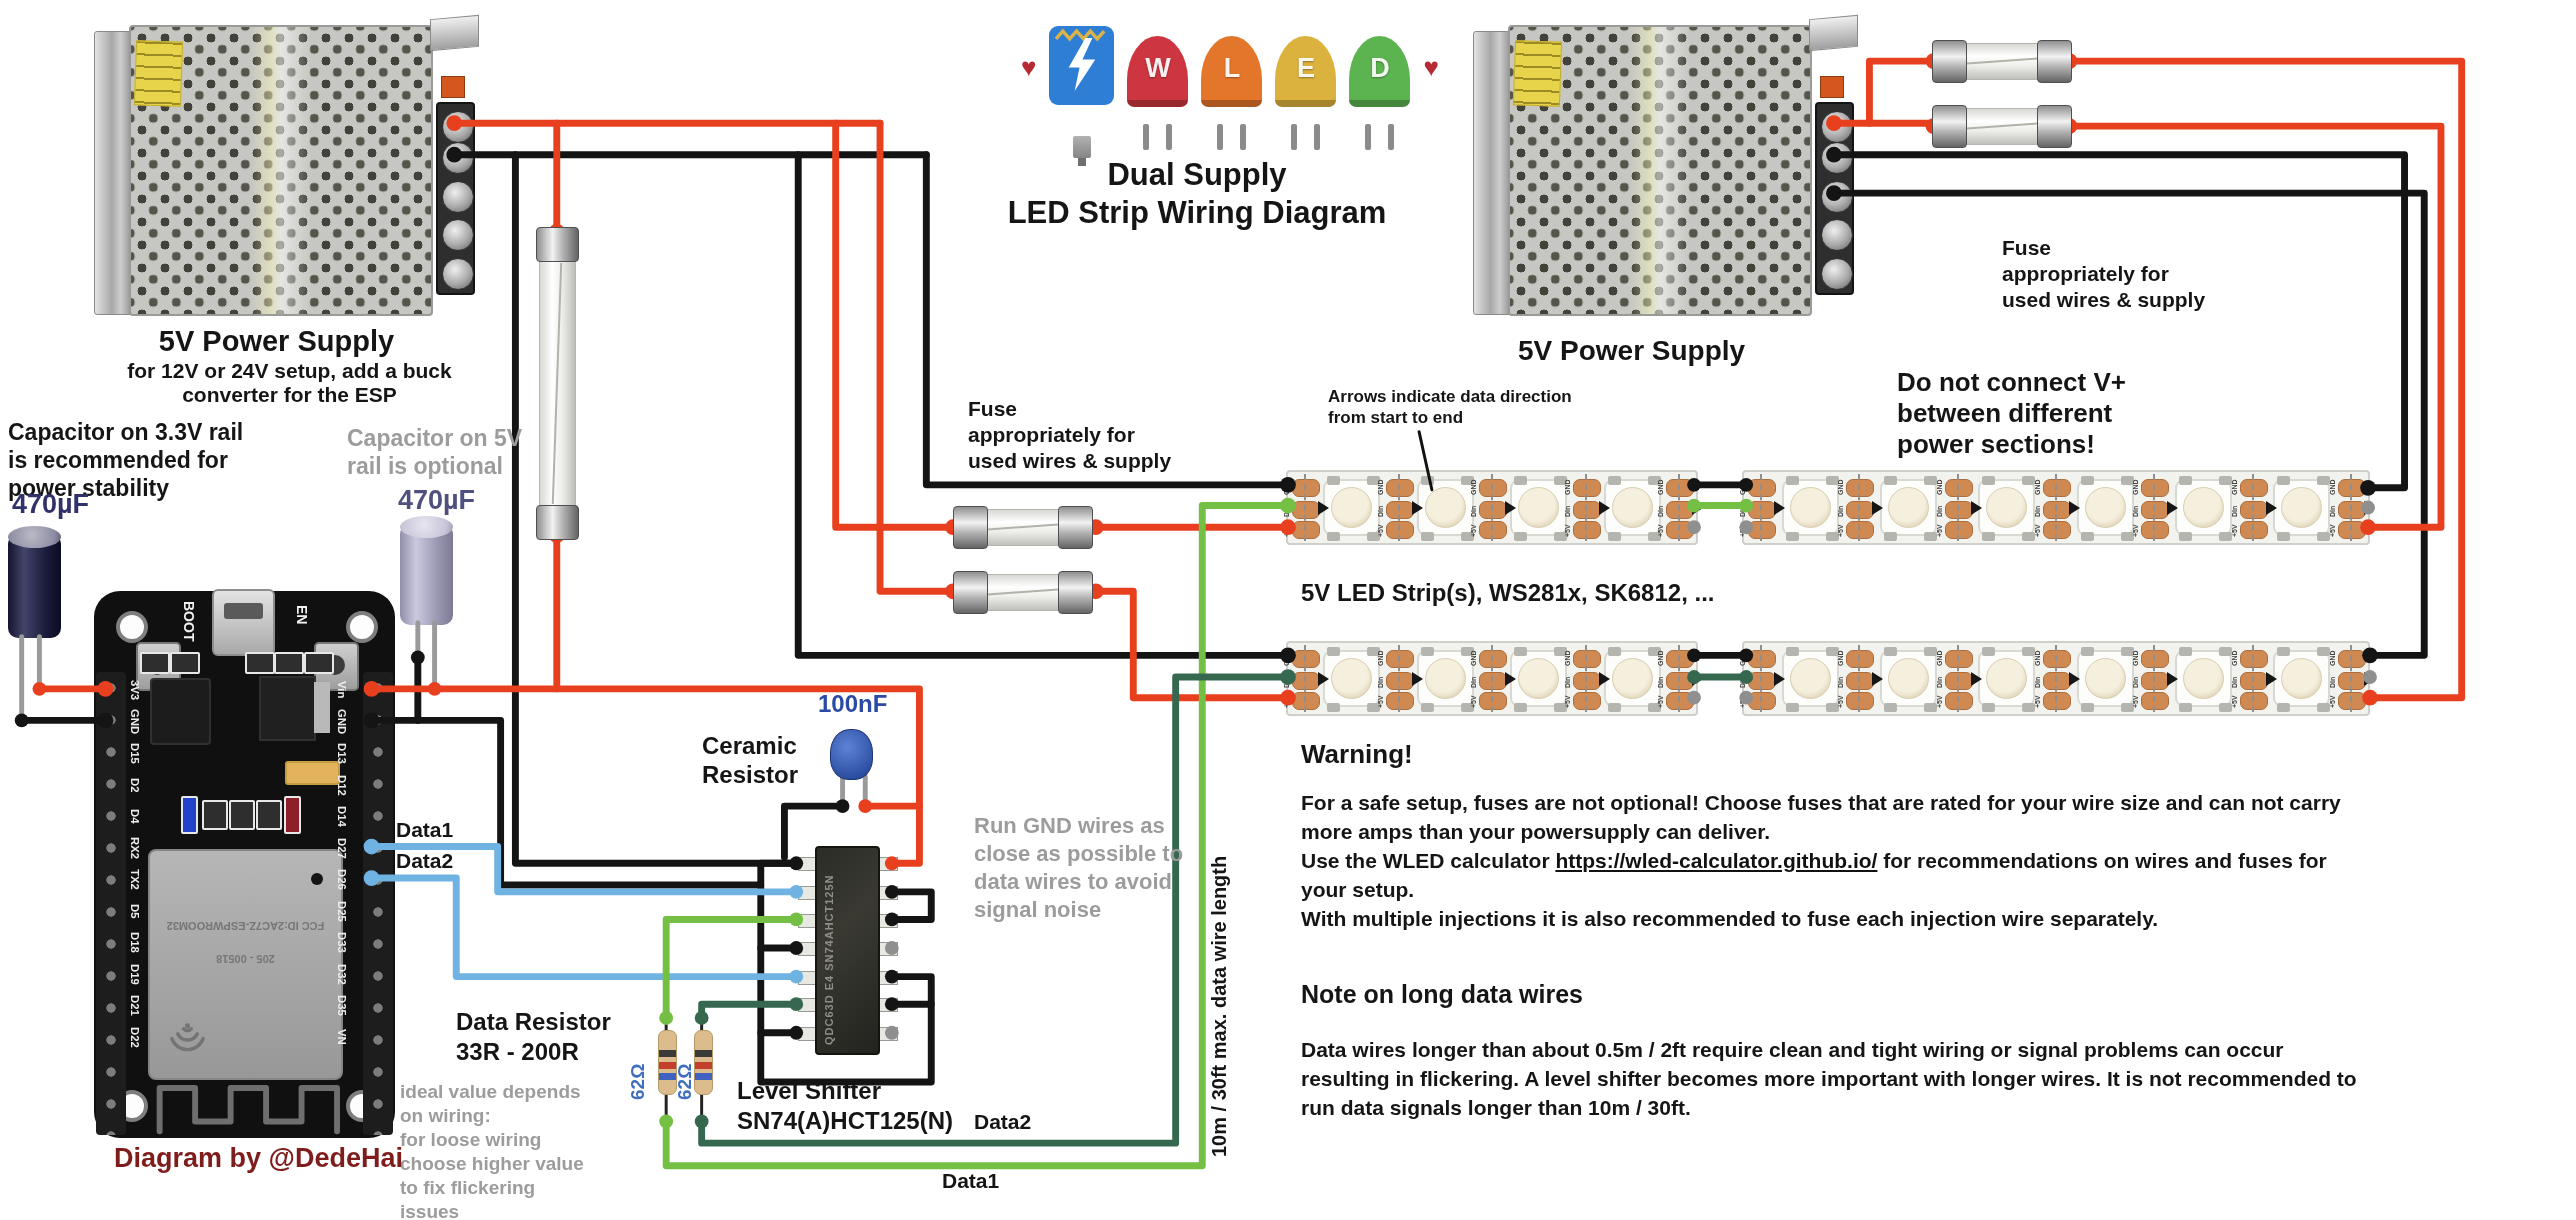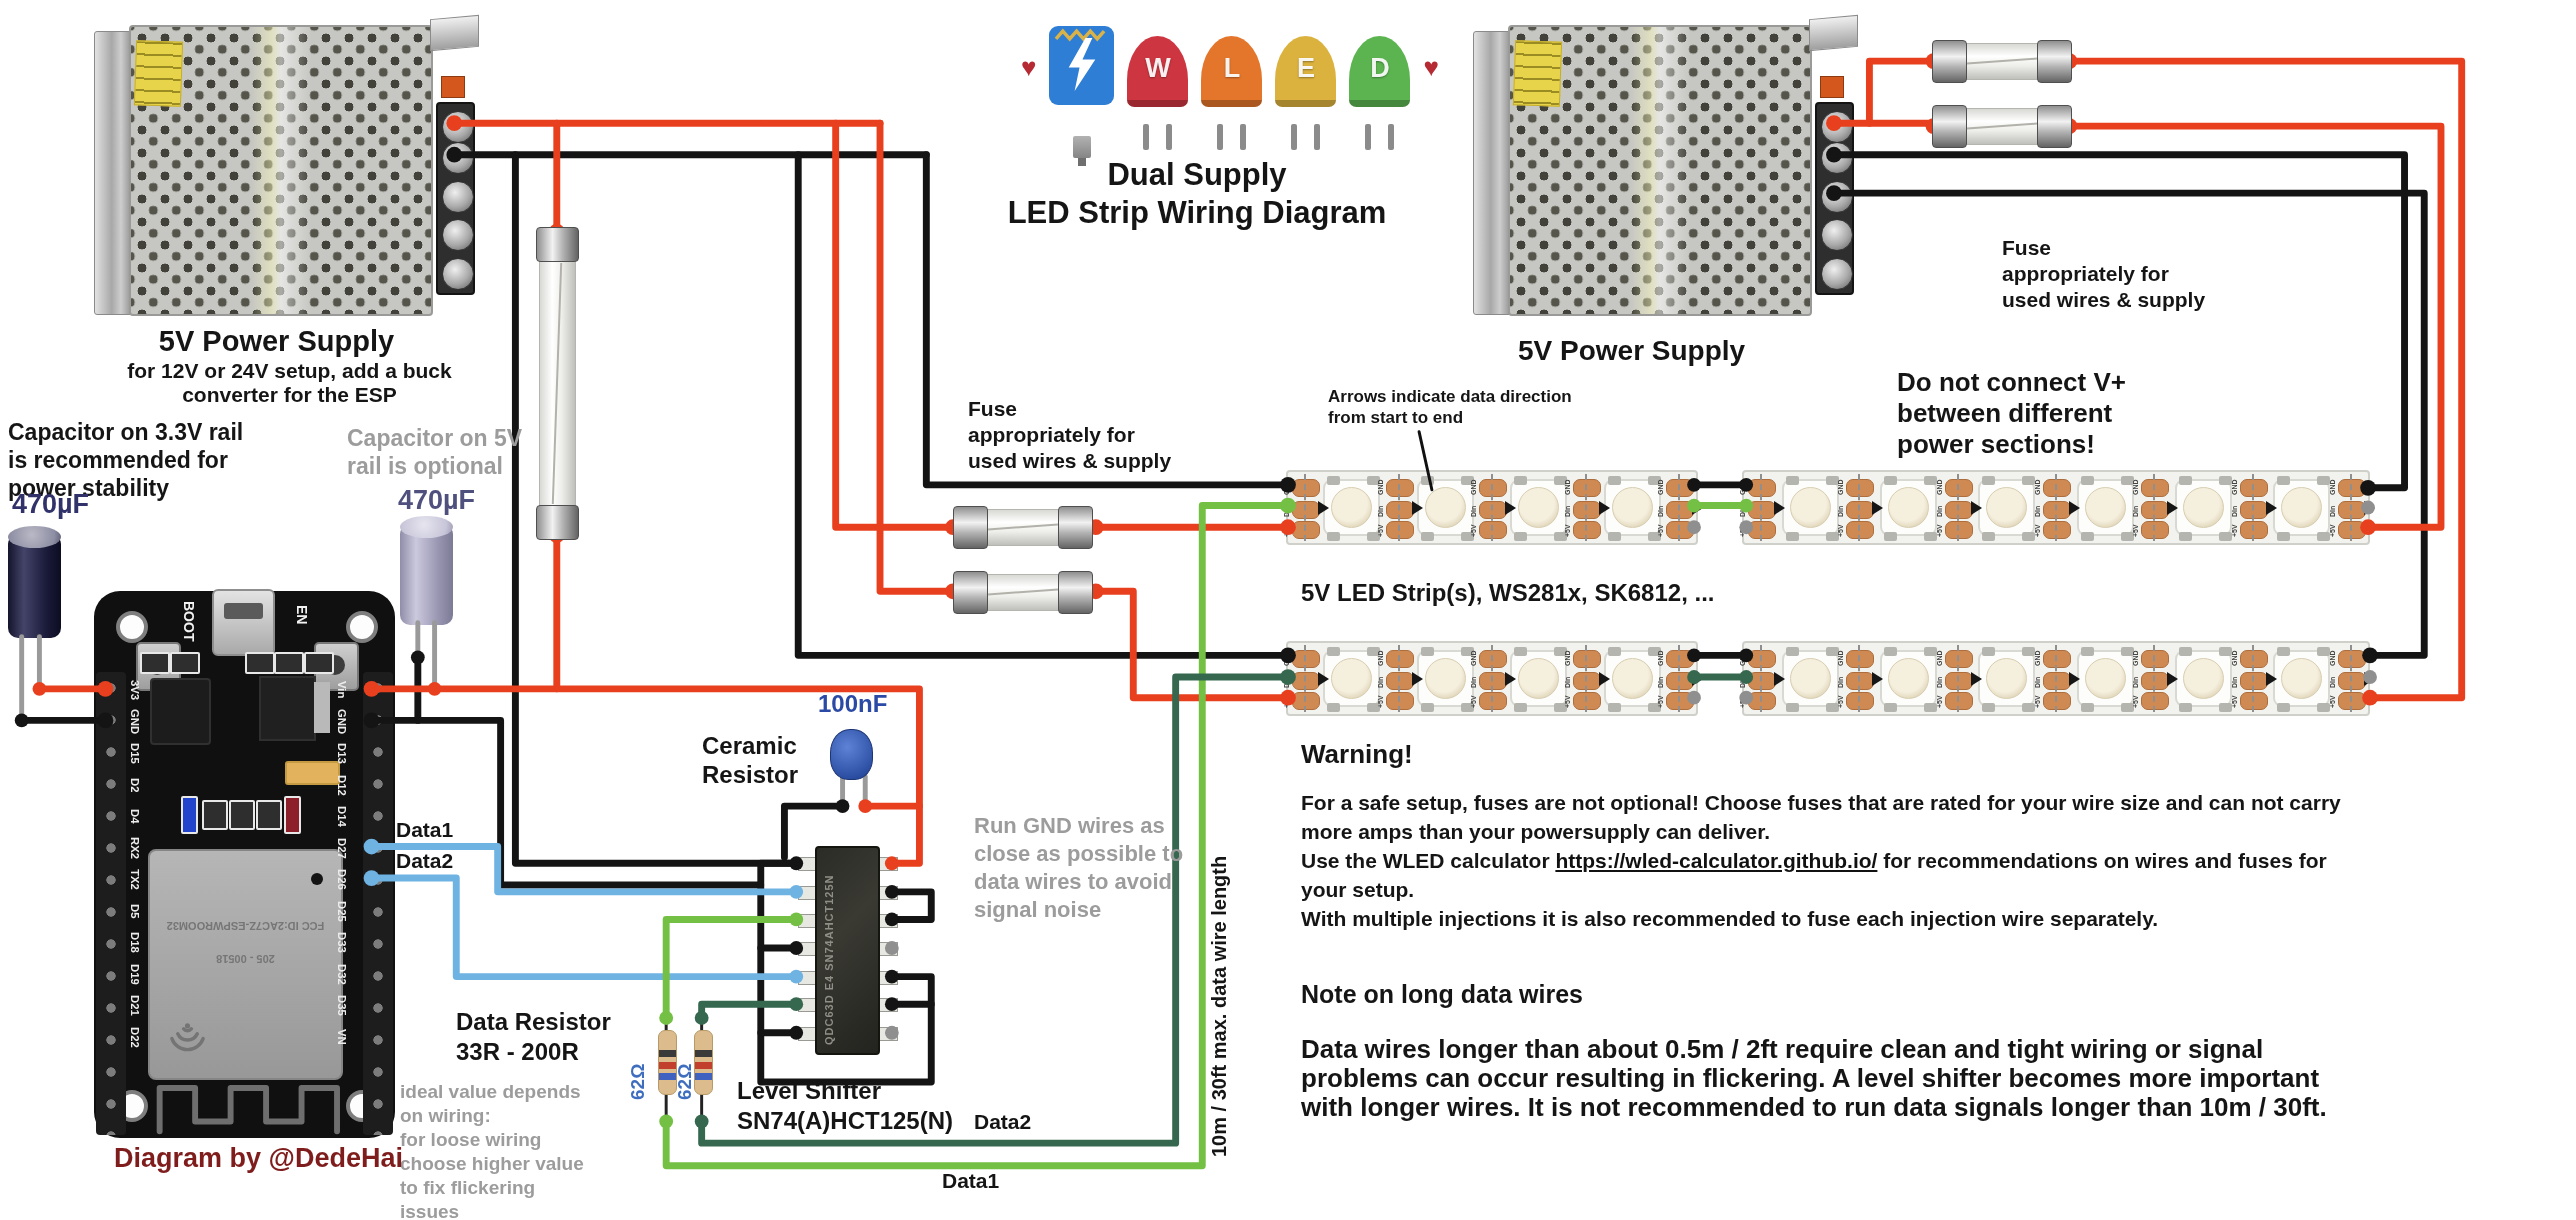--- a/index.html
+++ b/index.html
@@ -453,21 +453,21 @@
 between different
 power sections!</div>
   <div class="t" style="left:1301px;top:579px;font-size:24px">5V LED Strip(s), WS281x, SK6812, ...</div>
 
   <div class="t" style="left:1301px;top:739px;font-size:26px">Warning!</div>
   <div class="t" style="left:1301px;top:788px;width:1059px;font-size:21px;line-height:29px"><span>For a safe setup, fuses are not optional! Choose fuses that are rated for your wire size and can not carry more amps than your powersupply can deliver.
 Use the WLED calculator </span><a class="link">https://wled-calculator.github.io/</a><span>  for recommendations on wires and fuses for your setup.
 With multiple injections it is also recommended to fuse each injection wire separately.</span></div>
 
   <div class="t" style="left:1301px;top:980px;font-size:25px">Note on long data wires</div>
-  <div class="t" style="left:1301px;top:1035px;width:1069px;font-size:26px;line-height:29px">Data wires longer than about 0.5m / 2ft require clean and tight wiring or signal problems can occur resulting in flickering. A level shifter becomes more important with longer wires. It is not recommended to run data signals longer than 10m / 30ft.</div>
+  <div class="t" style="left:1301px;top:1035px;width:1069px;font-size:21px;line-height:29px">Data wires longer than about 0.5m / 2ft require clean and tight wiring or signal problems can occur resulting in flickering. A level shifter becomes more important with longer wires. It is not recommended to run data signals longer than 10m / 30ft.</div>
 
   <div class="t" style="left:114px;top:1143px;font-size:27px;color:#7f1d1d">Diagram by @DedeHai</div>
 <div class="pinlabel" style="left: 126px; top: 674px; width: 18px;">3V3</div>
     <div class="pinlabel" style="left: 126px; top: 706px; width: 18px;">GND</div>
     <div class="pinlabel" style="left: 126px; top: 737px; width: 18px;">D15</div>
     <div class="pinlabel" style="left: 126px; top: 769px; width: 18px;">D2</div>
     <div class="pinlabel" style="left: 126px; top: 800px; width: 18px;">D4</div>
     <div class="pinlabel" style="left: 126px; top: 832px; width: 18px;">RX2</div>
     <div class="pinlabel" style="left: 126px; top: 863px; width: 18px;">TX2</div>
     <div class="pinlabel" style="left: 126px; top: 895px; width: 18px;">D5</div>

